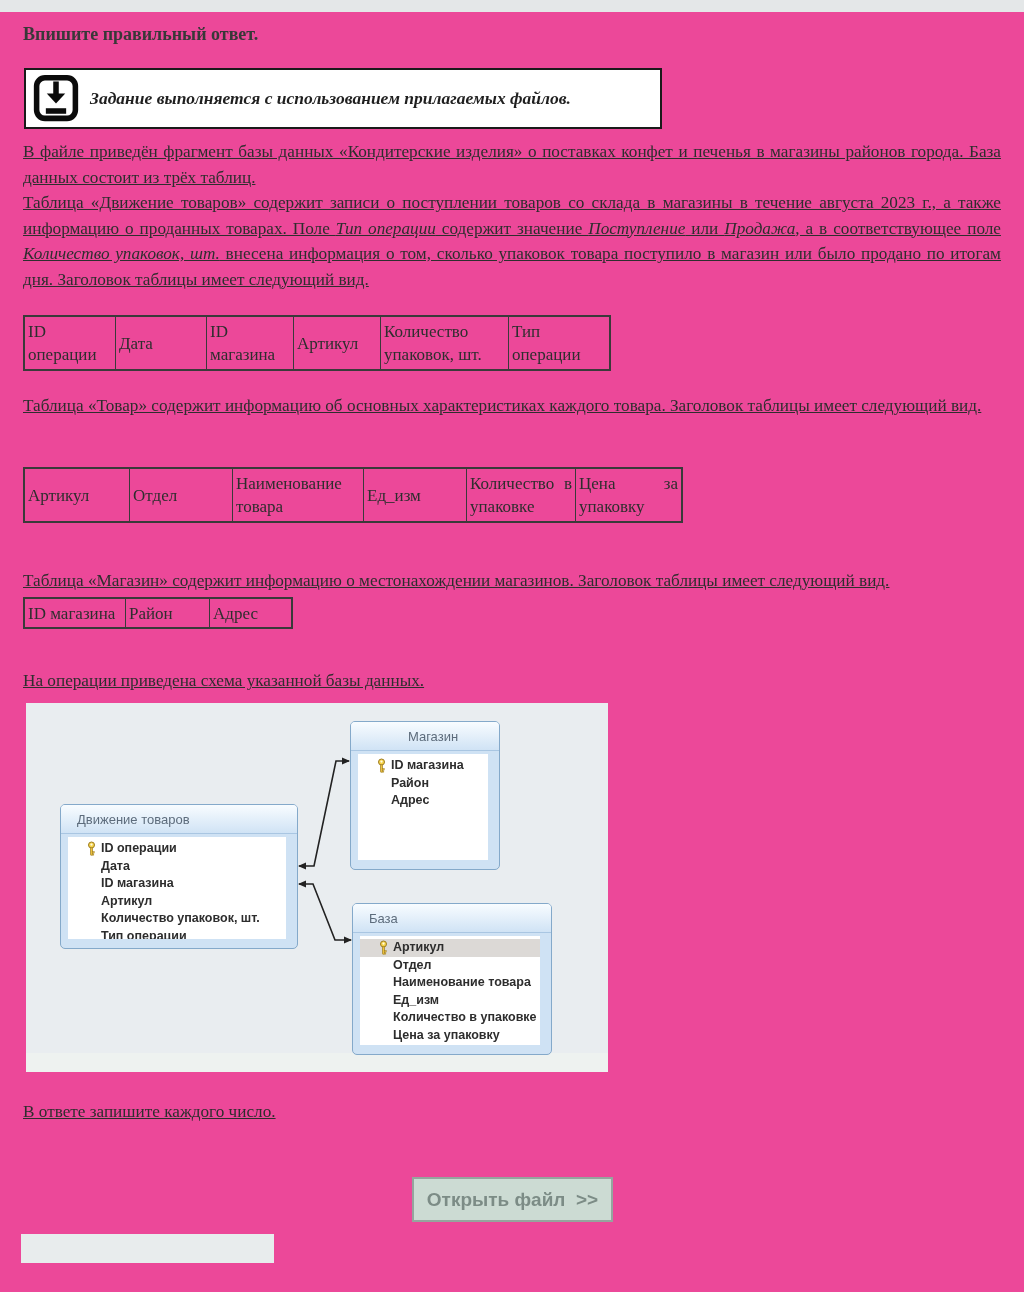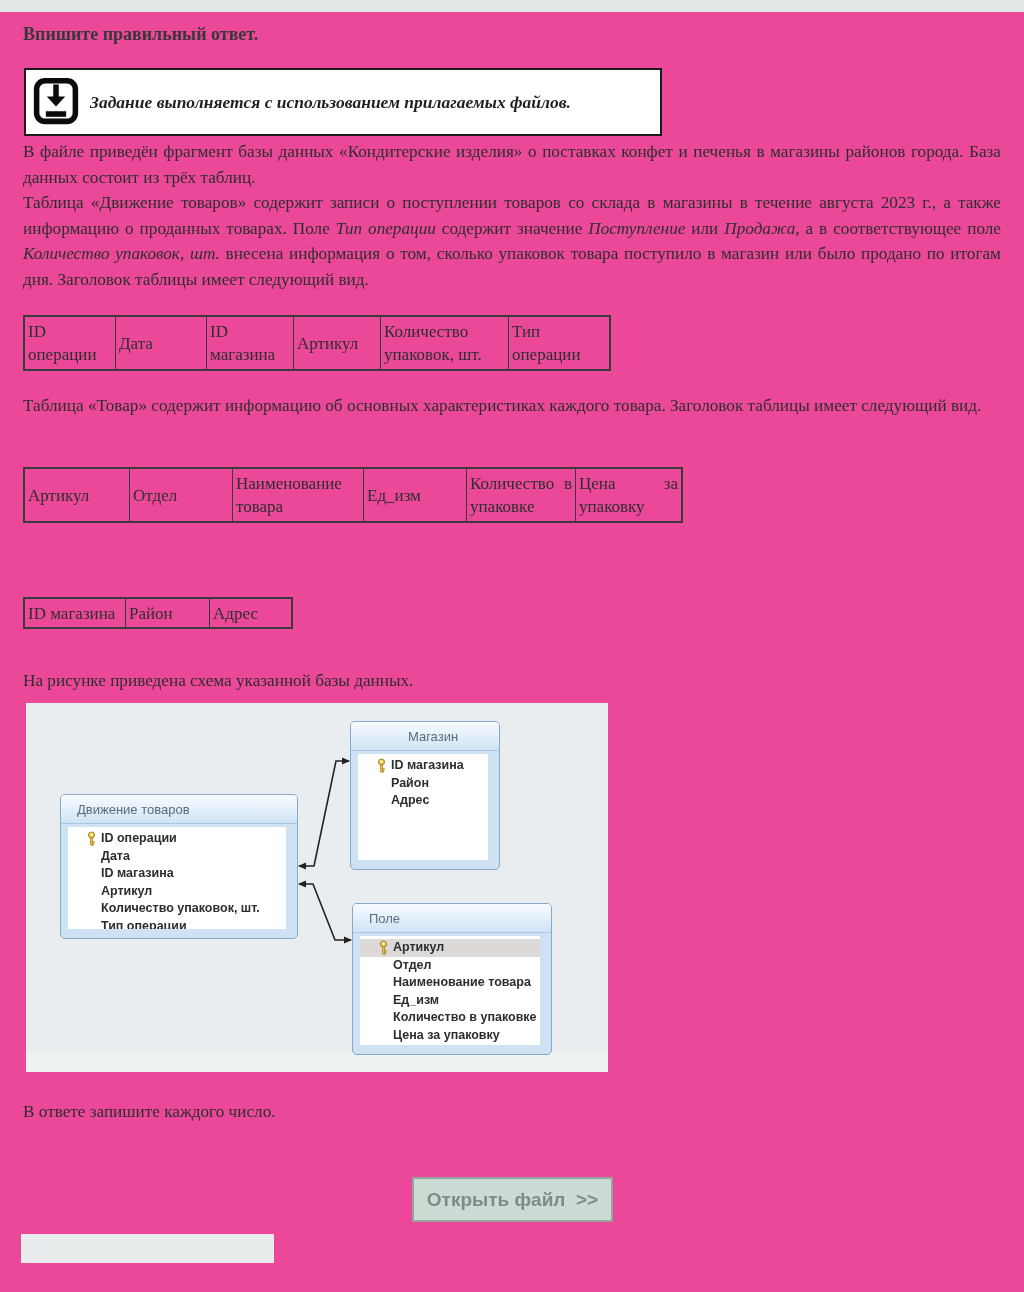--- a/index.html
+++ b/index.html
@@ -3,26 +3,26 @@
 <meta charset="utf-8">
 <style>
   html,body { margin:0; padding:0; background:#fff; }
   .page { position:relative; width:1024px; height:1292px; background:#ec4899; overflow:hidden;
           font-family:"Liberation Serif", serif; color:#2e2e2e;padding-left:6px; }
 
   .topbar { position:absolute; left:0; top:0; width:1024px; height:12px; background:var(--c-topbar,#e4e7e8); }
 
   .page-title { position:absolute; left:23px; top:24px; margin:0; font-size:18px; font-weight:bold; color:#383838; }
 
-  .attach-box { position:absolute; left:24px; top:68px; width:638px; height:68px; box-sizing:border-box;
+  .attach-box { position:absolute; left:24px; top:68px; width:638px; height:61px; box-sizing:border-box;
                 border:2px solid #1a1a1a; display:flex; align-items:center; background:#fff; }
   .attach-icon { margin-left:7px; width:46px; height:48px; flex:0 0 auto; }
   .attach-text { font-style:italic; font-weight:bold; font-size:17.5px; margin-left:11px; color:#1f1f1f; }
 
-  .textblock { position:absolute; left:23px; width:978px; font-size:17.2px; line-height:25.5px; text-align:justify; }
+  .textblock { position:absolute; left:23px; width:978px; font-size:17.2px; line-height:25.5px; text-align:justify;text-decoration:underline; }
   .textblock p { margin:0; }
   .b1 { top:139px; }
   .b2 { top:376px; }
   .b3 { top:551px; }
   .b4 { top:651px; text-align:left; }
   .b5 { top:1099px; }
 
   table.tbl { position:absolute; border-collapse:collapse; border:2px solid #3a3a3a;
               font-size:17px; color:#2e2e2e; table-layout:fixed; }
   table.tbl th { border:1px solid #3a3a3a; font-weight:normal; text-align:justify;
@@ -34,21 +34,21 @@
   .diagram { position:absolute; left:26px; top:703px; width:582px; height:369px;
              background:var(--c-diagram_bg,#e9edf0); }
   .diagram-strip { position:absolute; left:0; bottom:0; width:582px; height:19px; background:#eef2f0; }
   .rel-lines { position:absolute; left:0; top:0; pointer-events:none; }
   .rel-lines polyline { fill:none; stroke:#222; stroke-width:1.6; }
   .rel-lines polygon { fill:#222; }
 
   .er-box { position:absolute; box-sizing:border-box; background:#cfe2f4;
             border:1px solid var(--c-box_border,#84a9ca); border-radius:5px;
             font-family:"Liberation Sans", sans-serif; }
-  .box-movement { left:34px;  top:91px;  width:238px; height:145px; }
+  .box-movement { left:34px;  top:101px;  width:238px; height:145px; }
   .box-shop     { left:324px; top:18px;  width:150px; height:149px;text-align:center; }
   .box-product  { left:326px; top:200px; width:200px; height:152px; }
   .er-header { height:29px; line-height:29px; padding-left:16px; box-sizing:border-box;
                border-bottom:1px solid #a9c6e2; border-radius:4px 4px 0 0;
                background:linear-gradient(var(--c-header_top,#f8fcff), var(--c-header_bottom,#d0e3f5));
                font-size:13px; color:#5d6c7c; }
   .er-body { position:absolute; left:7px; right:11px; top:32px; bottom:9px; background:#fff;
              padding-top:3px; font-size:12.5px; font-weight:bold; color:#2d2d2d; overflow:hidden; }
   .er-row { height:17.5px; line-height:17.5px; padding-left:17px; display:flex; align-items:center; white-space:nowrap; }
   .er-row.hl { background:#dcd9d6; }
@@ -111,32 +111,33 @@
       <th style="width:98px">Артикул</th>
       <th style="width:96px">Отдел</th>
       <th style="width:124px">Наименование товара</th>
       <th style="width:96px">Ед_изм</th>
       <th style="width:102px">Количество в упаковке</th>
       <th style="width:99px">Цена за упаковку</th>
     </tr>
   </tbody>
     </table>
 
+  <p class="textblock b3">Таблица «Магазин» содержит информацию о местонахождении магазинов. Заголовок таблицы имеет следующий вид.</p>
 
   <table class="tbl tbl3">
     <tbody>
         <tr>
       <th style="width:94px">ID магазина</th>
       <th style="width:77px">Район</th>
       <th style="width:75px">Адрес</th>
     </tr>
   </tbody>
     </table>
 
-  <p class="textblock b4">На рисунке приведена схема указанной базы данных.</p>
+  <p class="textblock b4">На операции приведена схема указанной базы данных.</p>
 
   <div class="diagram">
     <div class="diagram-strip"></div>
 
     <svg class="rel-lines" width="582" height="369" viewBox="0 0 582 369">
       <polyline points="273,163 288,163 310,58 323,58"></polyline>
       <polygon points="272,163 280,159.5 280,166.5"></polygon>
       <polygon points="324,58 316,54.5 316,61.5"></polygon>
       <polyline points="273,181 287,181 309,237 325,237"></polyline>
       <polygon points="272,181 280,177.5 280,184.5"></polygon>
@@ -201,21 +202,21 @@
             <span>Район</span>
           </div>
         <div class="er-row">
             <span class="er-key"></span>
             <span>Адрес</span>
           </div>
       </div>
     </div>
 
     <div class="er-box box-product">
-      <div class="er-header"><span>Поле</span></div>
+      <div class="er-header"><span>База</span></div>
       <div class="er-body">
         <div class="er-row hl">
             <span class="er-key">
               <svg viewBox="0 0 13 15" width="13" height="15">
                 <circle cx="6.5" cy="4" r="3" fill="#f6d44a" stroke="#9c7b22"></circle>
                 <circle cx="6.5" cy="3.6" r="1.1" fill="#fffbe8"></circle>
                 <rect x="5.5" y="6.8" width="2" height="7.4" rx="0.5" fill="#f0c63e" stroke="#9c7b22" stroke-width="0.7"></rect>
                 <rect x="7.2" y="10.6" width="2" height="1.4" fill="#f0c63e" stroke="#9c7b22" stroke-width="0.5"></rect>
                 <rect x="7.2" y="12.8" width="1.6" height="1.3" fill="#f0c63e" stroke="#9c7b22" stroke-width="0.5"></rect>
               </svg>

